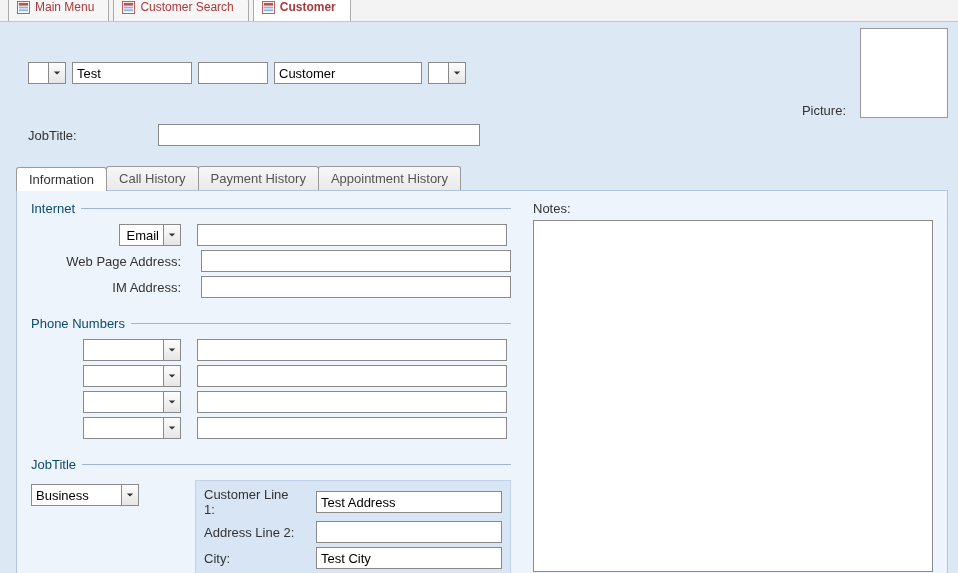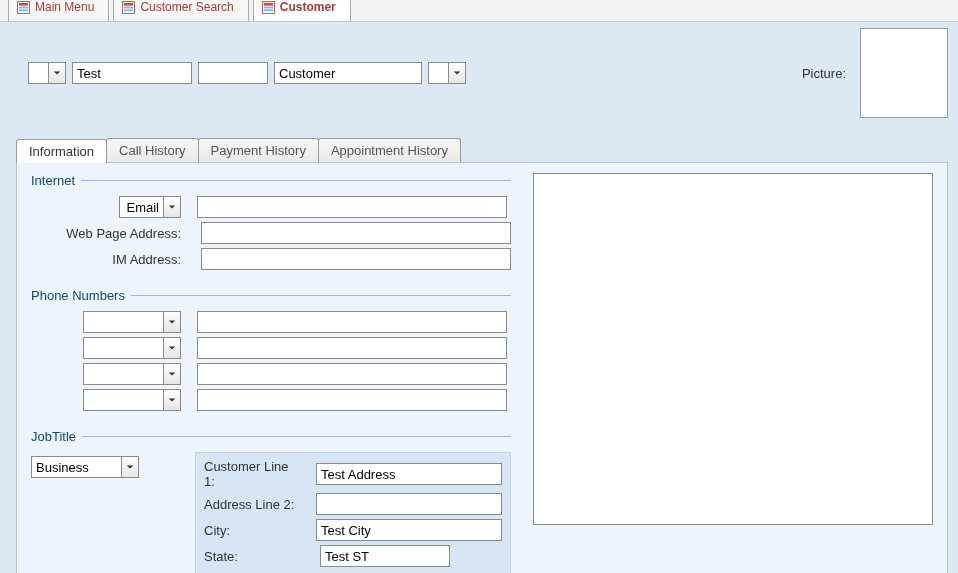--- a/index.html
+++ b/index.html
@@ -52,21 +52,21 @@
   
   .name-row {
     display: flex;
     align-items: center;
     gap: 6px;
     padding-left: 18px;
   }
   .name-row .picture-block {
     margin-left: auto;
     display: flex;
-    align-items: center;
+    align-items: flex-end;
     gap: 14px;
   }
   .picture-box {
     width: 88px; height: 90px;
     background: #fff;
     border: 1px solid #999;
   }
   .small-combo {
     width: 38px;
   }
@@ -263,20 +263,24 @@
           </svg>
         </div>
     </div>
 
     <div class="picture-block">
       <span>Picture:</span>
       <div class="picture-box"></div>
     </div>
   </div>
 
+  <div class="jobtitle-row">
+    <label>JobTitle:</label>
+    <input class="text-input" style="width: 322px;" value="">
+  </div>
 
   <div class="sub-tabs-wrap">
     <div class="sub-tabs">
       <div class="sub-tab active">Information</div>
       <div class="sub-tab">Call History</div>
       <div class="sub-tab">Payment History</div>
       <div class="sub-tab">Appointment History</div>
     </div>
     <div class="sub-panel">
       <div class="panel-columns">
@@ -394,19 +398,20 @@
                   <input class="text-input" style="width: 130px;" value="Test ST">
                 </div>
 
               </div>
             </div>
           </fieldset>
 
         </div>
 
         <div class="panel-right">
+          <div class="notes-label">Notes:</div>
           <textarea class="notes" style=""></textarea>
         </div>
       </div>
     </div>
   </div>
 
 </div>
 
 </body></html>

